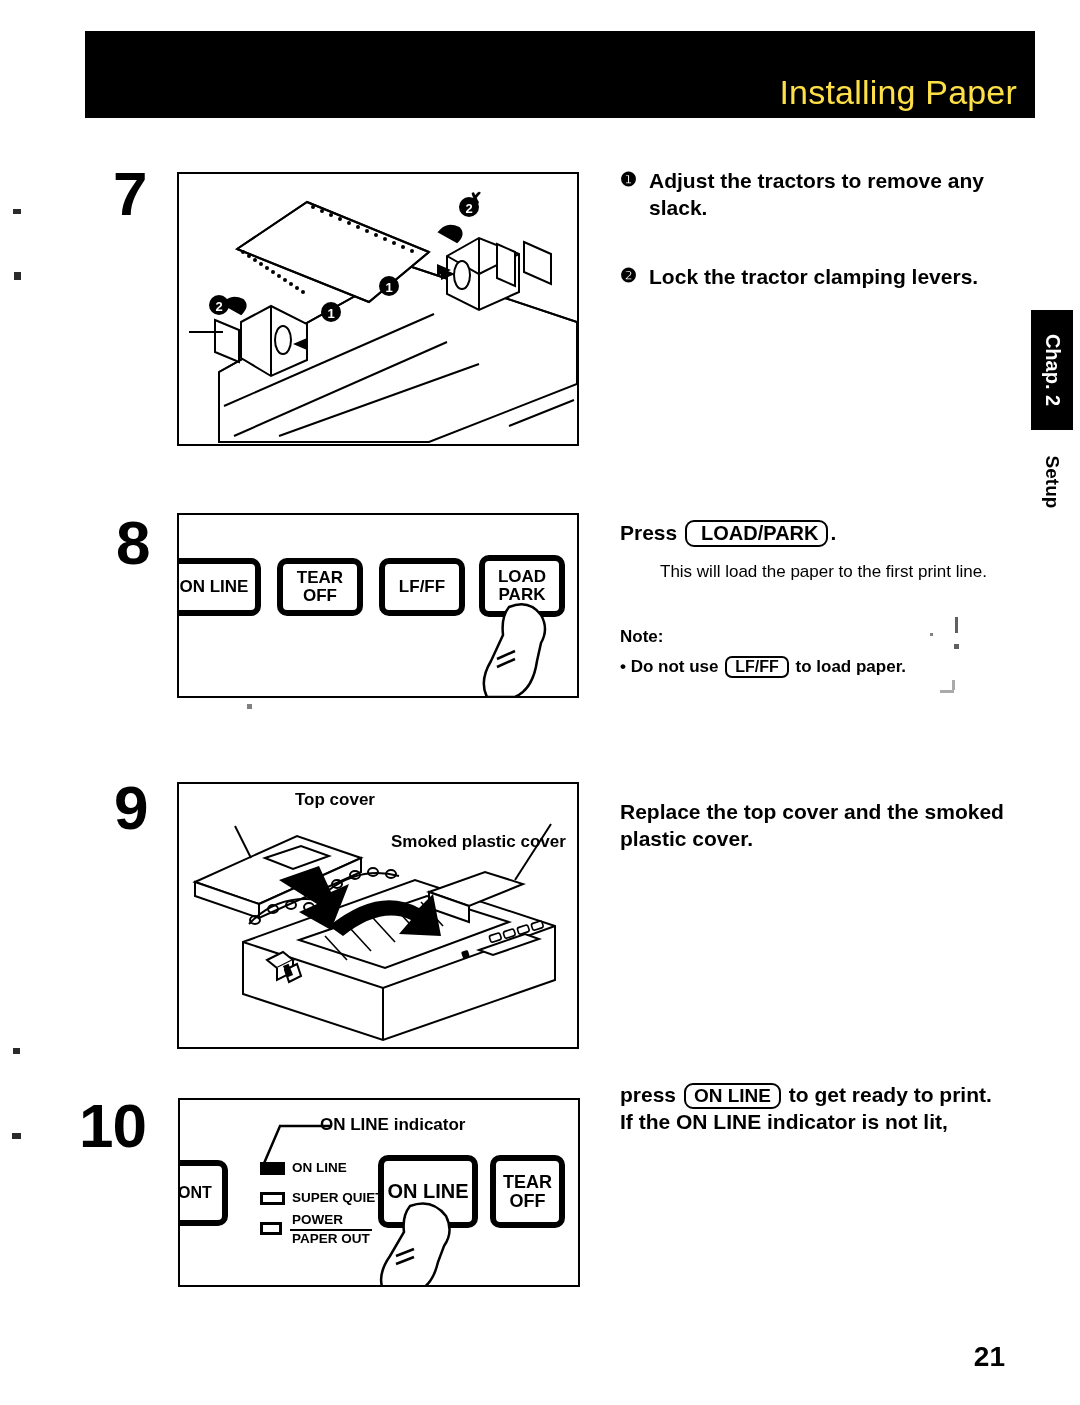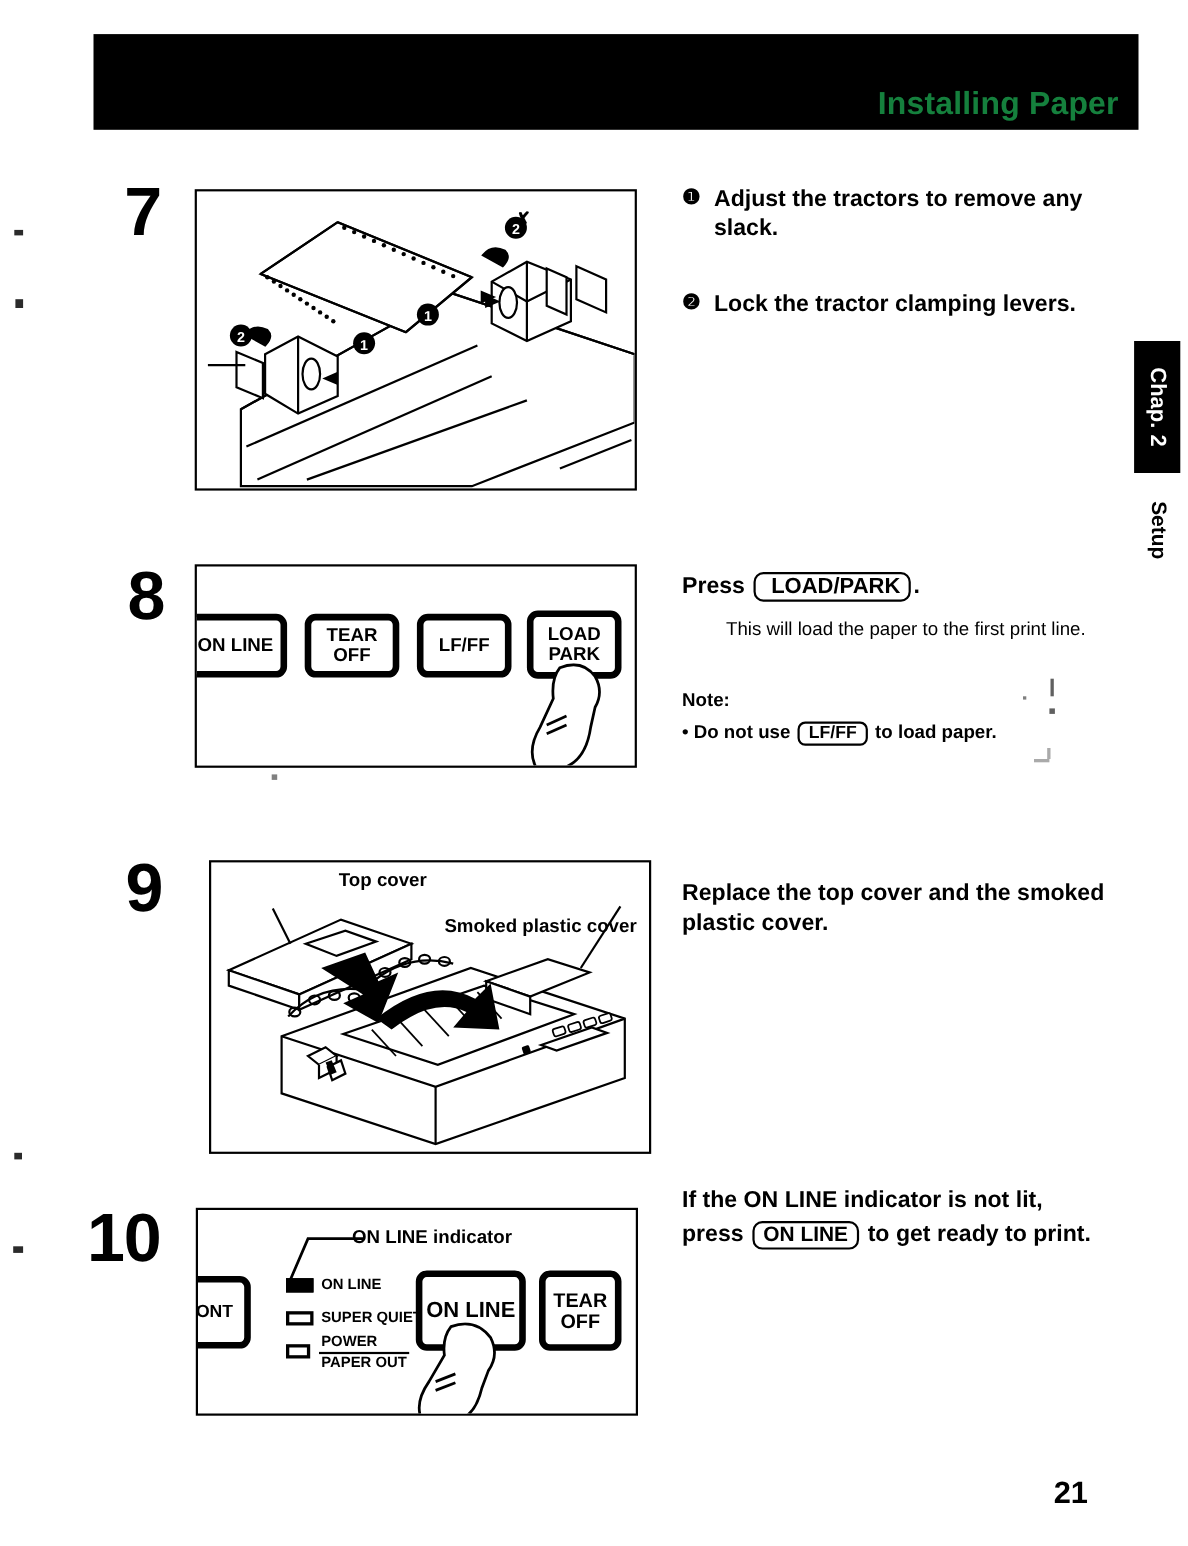--- a/index.html
+++ b/index.html
@@ -14,21 +14,21 @@
   }
   .page{position:absolute;inset:0;}
 
   
   .banner{
     position:absolute;left:85px;top:31px;width:950px;height:87px;
     background:#000;
   }
   .banner-title{
     position:absolute;right:18px;bottom:6px;
-    color:#15803d;font-size:29px;font-weight:bold;letter-spacing:.2px;
+    color:#fde047;font-size:34px;font-weight:normal;letter-spacing:.2px;
     white-space:nowrap;
   }
 
   
   .chap-tab{
     position:absolute;left:1031px;top:310px;width:42px;height:120px;
     background:#000;
   }
   .chap-tab-label{
     position:absolute;left:50%;top:50%;
@@ -79,21 +79,21 @@
   .pbtn span{display:block;}
   .led{position:absolute;box-sizing:border-box;}
   .led.on{background:#000;border:2px solid #000;}
   .led.off{background:#fff;border:3px solid #000;}
   .led-label{position:absolute;font-size:13.5px;font-weight:bold;white-space:nowrap;}
   .callout{position:absolute;font-size:17px;font-weight:bold;white-space:nowrap;}
   .leader{position:absolute;background:#000;}
 
   
   .page-num{
-    position:absolute;right:91px;bottom:32px;
+    position:absolute;right:75px;bottom:32px;
     font-size:28px;font-weight:bold;
   }
 
   
   .speckle{position:absolute;background:#2b2b2b;}
 
   svg{display:block;}
 </style>
 </head>
 <body>
@@ -274,21 +274,21 @@
       <div class="speckle" style="left:334px;top:124px;width:5px;height:5px;opacity:.75;"></div>
       <div class="speckle" style="left:310px;top:113px;width:3px;height:3px;opacity:.6;"></div>
       <div class="speckle" style="left:332px;top:160px;width:3px;height:10px;opacity:.4;"></div>
       <div class="speckle" style="left:320px;top:170px;width:14px;height:3px;opacity:.4;"></div>
     </div>
   </div>
 
   <div class="step">
     <div class="step-num" style="left:114px;top:777px;">9</div>
 
-    <div class="fig" style="left:190px;top:782px;width:398px;height:263px;">
+    <div class="fig" style="left:177px;top:782px;width:398px;height:263px;">
       <svg width="398" height="263" viewBox="0 0 398 263">
         <g fill="#fff" stroke="#000" stroke-width="2">
 
           <path d="M64 158 L236 96 L376 142 L376 196 L204 256 L64 210 Z"></path>
           <path d="M64 158 L204 204 L376 142"></path>
           <path d="M204 204 L204 256"></path>
 
           <path d="M120 156 L248 112 L330 138 L206 184 Z"></path>
           <g stroke-width="1.6">
             <path d="M146 152 L168 176"></path>
@@ -404,29 +404,29 @@
           <path d="M52 4 Q74 -4 88 14 Q96 30 86 44 L80 60 Q74 86 56 90 L26 90 Q18 74 32 54 L46 30 Q44 14 52 4 Z"></path>
         </g>
         <g stroke="#000" stroke-width="2.5" fill="none">
           <path d="M38 54 L56 47"></path>
           <path d="M38 62 L56 55"></path>
         </g>
       </svg>
     </div>
 
     <div class="text-col" style="left:620px;top:1078px;width:412px;">
+      <div class="instr" style="margin-top:4px;">
+        <span>press</span>
+        <span class="key" style="font-size:19px;">ON LINE</span>
+        <span>to get ready to print.</span>
+      </div>
       <div class="instr">
         <span>If the</span>
         <span>ON LINE</span>
         <span>indicator is not lit,</span>
-      </div>
-      <div class="instr" style="margin-top:4px;">
-        <span>press</span>
-        <span class="key" style="font-size:19px;">ON LINE</span>
-        <span>to get ready to print.</span>
       </div>
     </div>
   </div>
 
   <div class="page-num">21</div>
 
   <div class="speckle" style="left:13px;top:209px;width:8px;height:5px;"></div>
   <div class="speckle" style="left:14px;top:272px;width:7px;height:8px;"></div>
   <div class="speckle" style="left:13px;top:1048px;width:7px;height:6px;"></div>
   <div class="speckle" style="left:12px;top:1133px;width:9px;height:6px;"></div>

